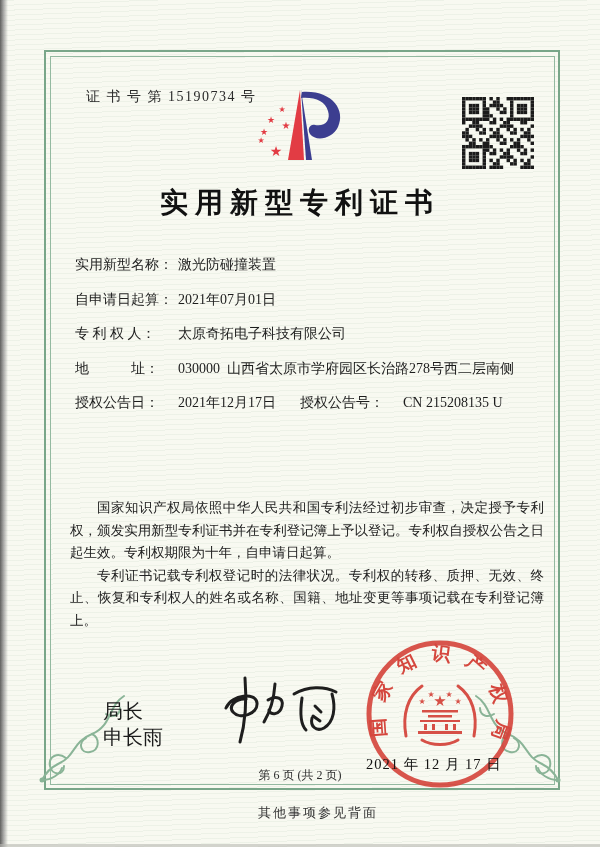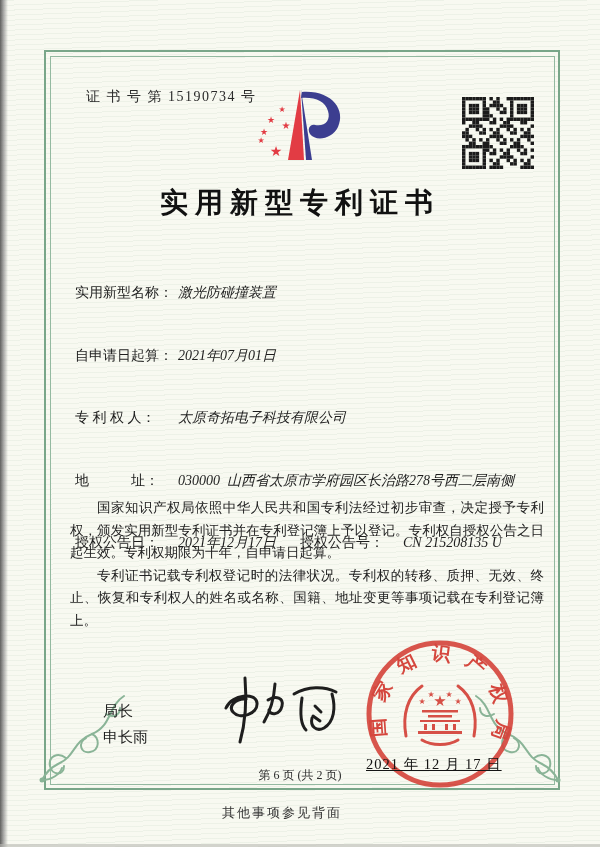--- a/index.html
+++ b/index.html
@@ -20,36 +20,36 @@
   .cert-no{left:86px;top:88px;font-size:14px;letter-spacing:1.5px;color:#2a2a2a;}
 
   .logo{left:238px;top:82px;}
   .qr{left:462px;top:97px;}
 
   .title{left:0;top:184px;width:600px;text-align:center;font-size:28px;font-weight:bold;
         letter-spacing:7px;color:#111;}
 
   .fields{left:75px;top:254px;width:470px;font-size:14px;color:#1d1d1d;}
   .row{margin-bottom:13.5px;line-height:21px;white-space:nowrap;}
-  .flabel{display:inline-block;width:103px;white-space:pre;margin-top:28px;}
-  .fvalue{white-space:pre;font-style:italic;}
+  .flabel{display:inline-block;width:103px;white-space:pre;}
+  .fvalue{white-space:pre;}
   .fvalue.grantdate{display:inline-block;width:122px;}
 
   .body-text{left:70px;top:497px;width:474px;font-size:13.5px;line-height:22.5px;
         color:#222;text-align:justify;}
   .body-text p{margin:0;text-indent:2em;}
 
-  .signoff{left:103px;top:698px;font-size:15px;line-height:26px;color:#1c1c1c;}
+  .signoff{left:103px;top:698px;font-size:20px;line-height:26px;color:#1c1c1c;}
   .signature{left:212px;top:668px;}
 
   .seal{left:362px;top:636px;}
-  .seal-date{left:366px;top:755px;font-size:14.5px;letter-spacing:1px;color:#141414;z-index:5;text-decoration:underline;}
+  .seal-date{left:366px;top:755px;font-size:14.5px;letter-spacing:1px;color:#141414;z-index:5;}
 
   .page-info{left:0;top:767px;width:600px;text-align:center;font-size:12px;color:#2a2a2a;}
-  .back-note{left:0;top:804px;width:564px;text-align:center;font-size:13px;letter-spacing:2px;color:#333;}
+  .back-note{left:0;top:804px;width:564px;text-align:center;font-size:13px;letter-spacing:2px;color:#333;padding-left:36px;}
 
   .flourish-bl{left:36px;top:692px;}
   .flourish-br{left:472px;top:692px;transform:scaleX(-1);}
 </style>
 </head>
 <body>
 
 <div class="page">
   <div class="texture"></div>
 

